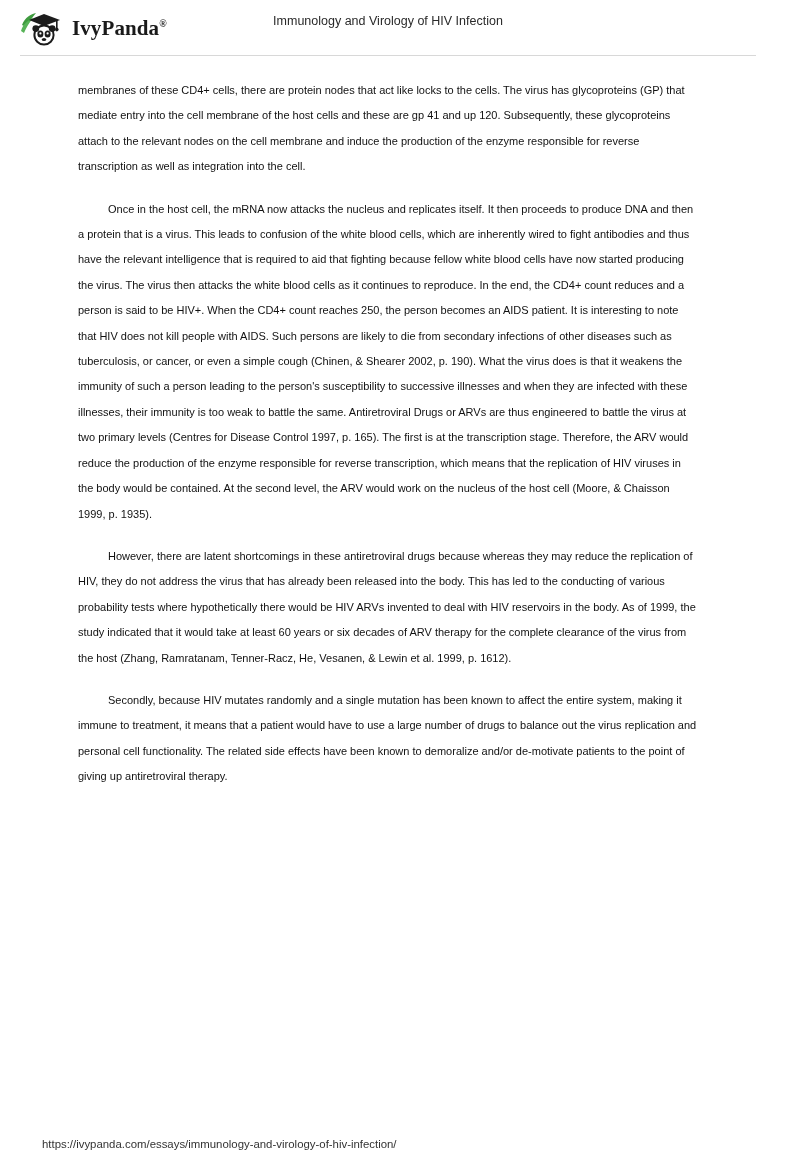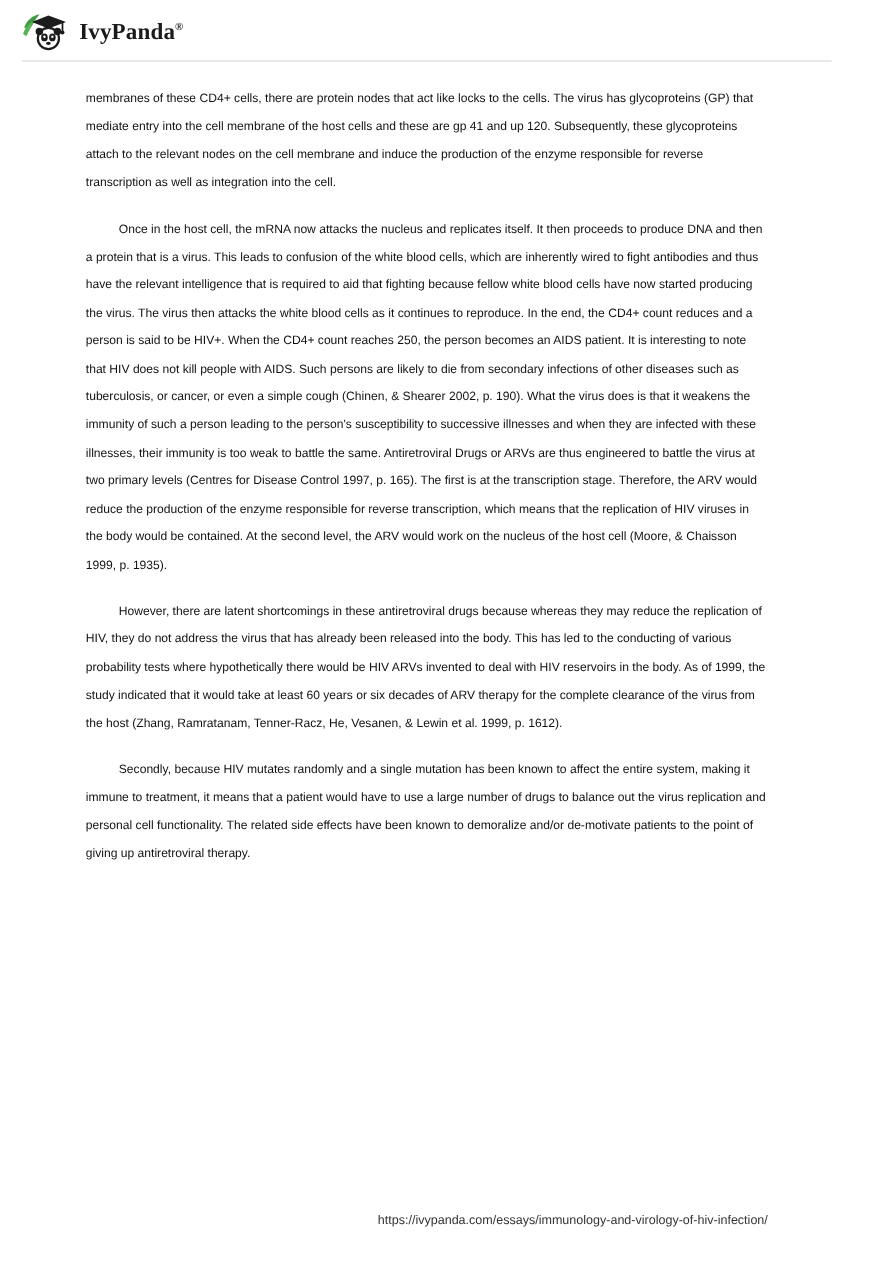--- a/index.html
+++ b/index.html
@@ -92,24 +92,24 @@
   }
   .content p.indent {
     text-indent: 30px;
   }
 
   
   .footer {
     position: absolute;
     left: 0;
     right: 0;
-    bottom: 42px;
-    padding: 0 78px;
+    bottom: 8px;
+    padding: 0 42px;
     box-sizing: border-box;
-    text-align: right;
+    text-align: left;
   }
   .footer-link {
     font-size: 11.4px;
     color: #333333;
     text-decoration: none;
     font-family: "Liberation Sans", sans-serif;
   }
 </style>
 </head>
 <body>
@@ -133,20 +133,21 @@
           <circle cx="32.2" cy="19.6" r="3.4" fill="#1c1c1c"></circle>
           <ellipse cx="20.4" cy="25" rx="3" ry="3.6" fill="#1c1c1c"></ellipse>
           <ellipse cx="27.6" cy="25" rx="3" ry="3.6" fill="#1c1c1c"></ellipse>
           <circle cx="20.4" cy="24.4" r="1.1" fill="#ffffff"></circle>
           <circle cx="27.6" cy="24.4" r="1.1" fill="#ffffff"></circle>
           <ellipse cx="24" cy="30.4" rx="2.2" ry="1.5" fill="#1c1c1c"></ellipse>
         </svg>
       </span>
       <span class="brand-name"><span>IvyPanda</span><span class="brand-reg">®</span></span>
     </div>
+    <div class="doc-title">Immunology and Virology of HIV Infection</div>
     <div class="header-rule"></div>
   </div>
 
   <div class="content">
     <p>membranes of these CD4+ cells, there are protein nodes that act like locks to the cells. The virus has glycoproteins (GP) that mediate entry into the cell membrane of the host cells and these are gp 41 and up 120. Subsequently, these glycoproteins attach to the relevant nodes on the cell membrane and induce the production of the enzyme responsible for reverse transcription as well as integration into the cell.</p>
     <p class="indent">Once in the host cell, the mRNA now attacks the nucleus and replicates itself. It then proceeds to produce DNA and then a protein that is a virus. This leads to confusion of the white blood cells, which are inherently wired to fight antibodies and thus have the relevant intelligence that is required to aid that fighting because fellow white blood cells have now started producing the virus. The virus then attacks the white blood cells as it continues to reproduce. In the end, the CD4+ count reduces and a person is said to be HIV+. When the CD4+ count reaches 250, the person becomes an AIDS patient. It is interesting to note that HIV does not kill people with AIDS. Such persons are likely to die from secondary infections of other diseases such as tuberculosis, or cancer, or even a simple cough (Chinen, &amp; Shearer 2002, p. 190). What the virus does is that it weakens the immunity of such a person leading to the person's susceptibility to successive illnesses and when they are infected with these illnesses, their immunity is too weak to battle the same. Antiretroviral Drugs or ARVs are thus engineered to battle the virus at two primary levels (Centres for Disease Control 1997, p. 165). The first is at the transcription stage. Therefore, the ARV would reduce the production of the enzyme responsible for reverse transcription, which means that the replication of HIV viruses in the body would be contained. At the second level, the ARV would work on the nucleus of the host cell (Moore, &amp; Chaisson 1999, p. 1935).</p>
     <p class="indent">However, there are latent shortcomings in these antiretroviral drugs because whereas they may reduce the replication of HIV, they do not address the virus that has already been released into the body. This has led to the conducting of various probability tests where hypothetically there would be HIV ARVs invented to deal with HIV reservoirs in the body. As of 1999, the study indicated that it would take at least 60 years or six decades of ARV therapy for the complete clearance of the virus from the host (Zhang, Ramratanam, Tenner-Racz, He, Vesanen, &amp; Lewin et al. 1999, p. 1612).</p>
     <p class="indent">Secondly, because HIV mutates randomly and a single mutation has been known to affect the entire system, making it immune to treatment, it means that a patient would have to use a large number of drugs to balance out the virus replication and personal cell functionality. The related side effects have been known to demoralize and/or de-motivate patients to the point of giving up antiretroviral therapy.</p>
   </div>
 

